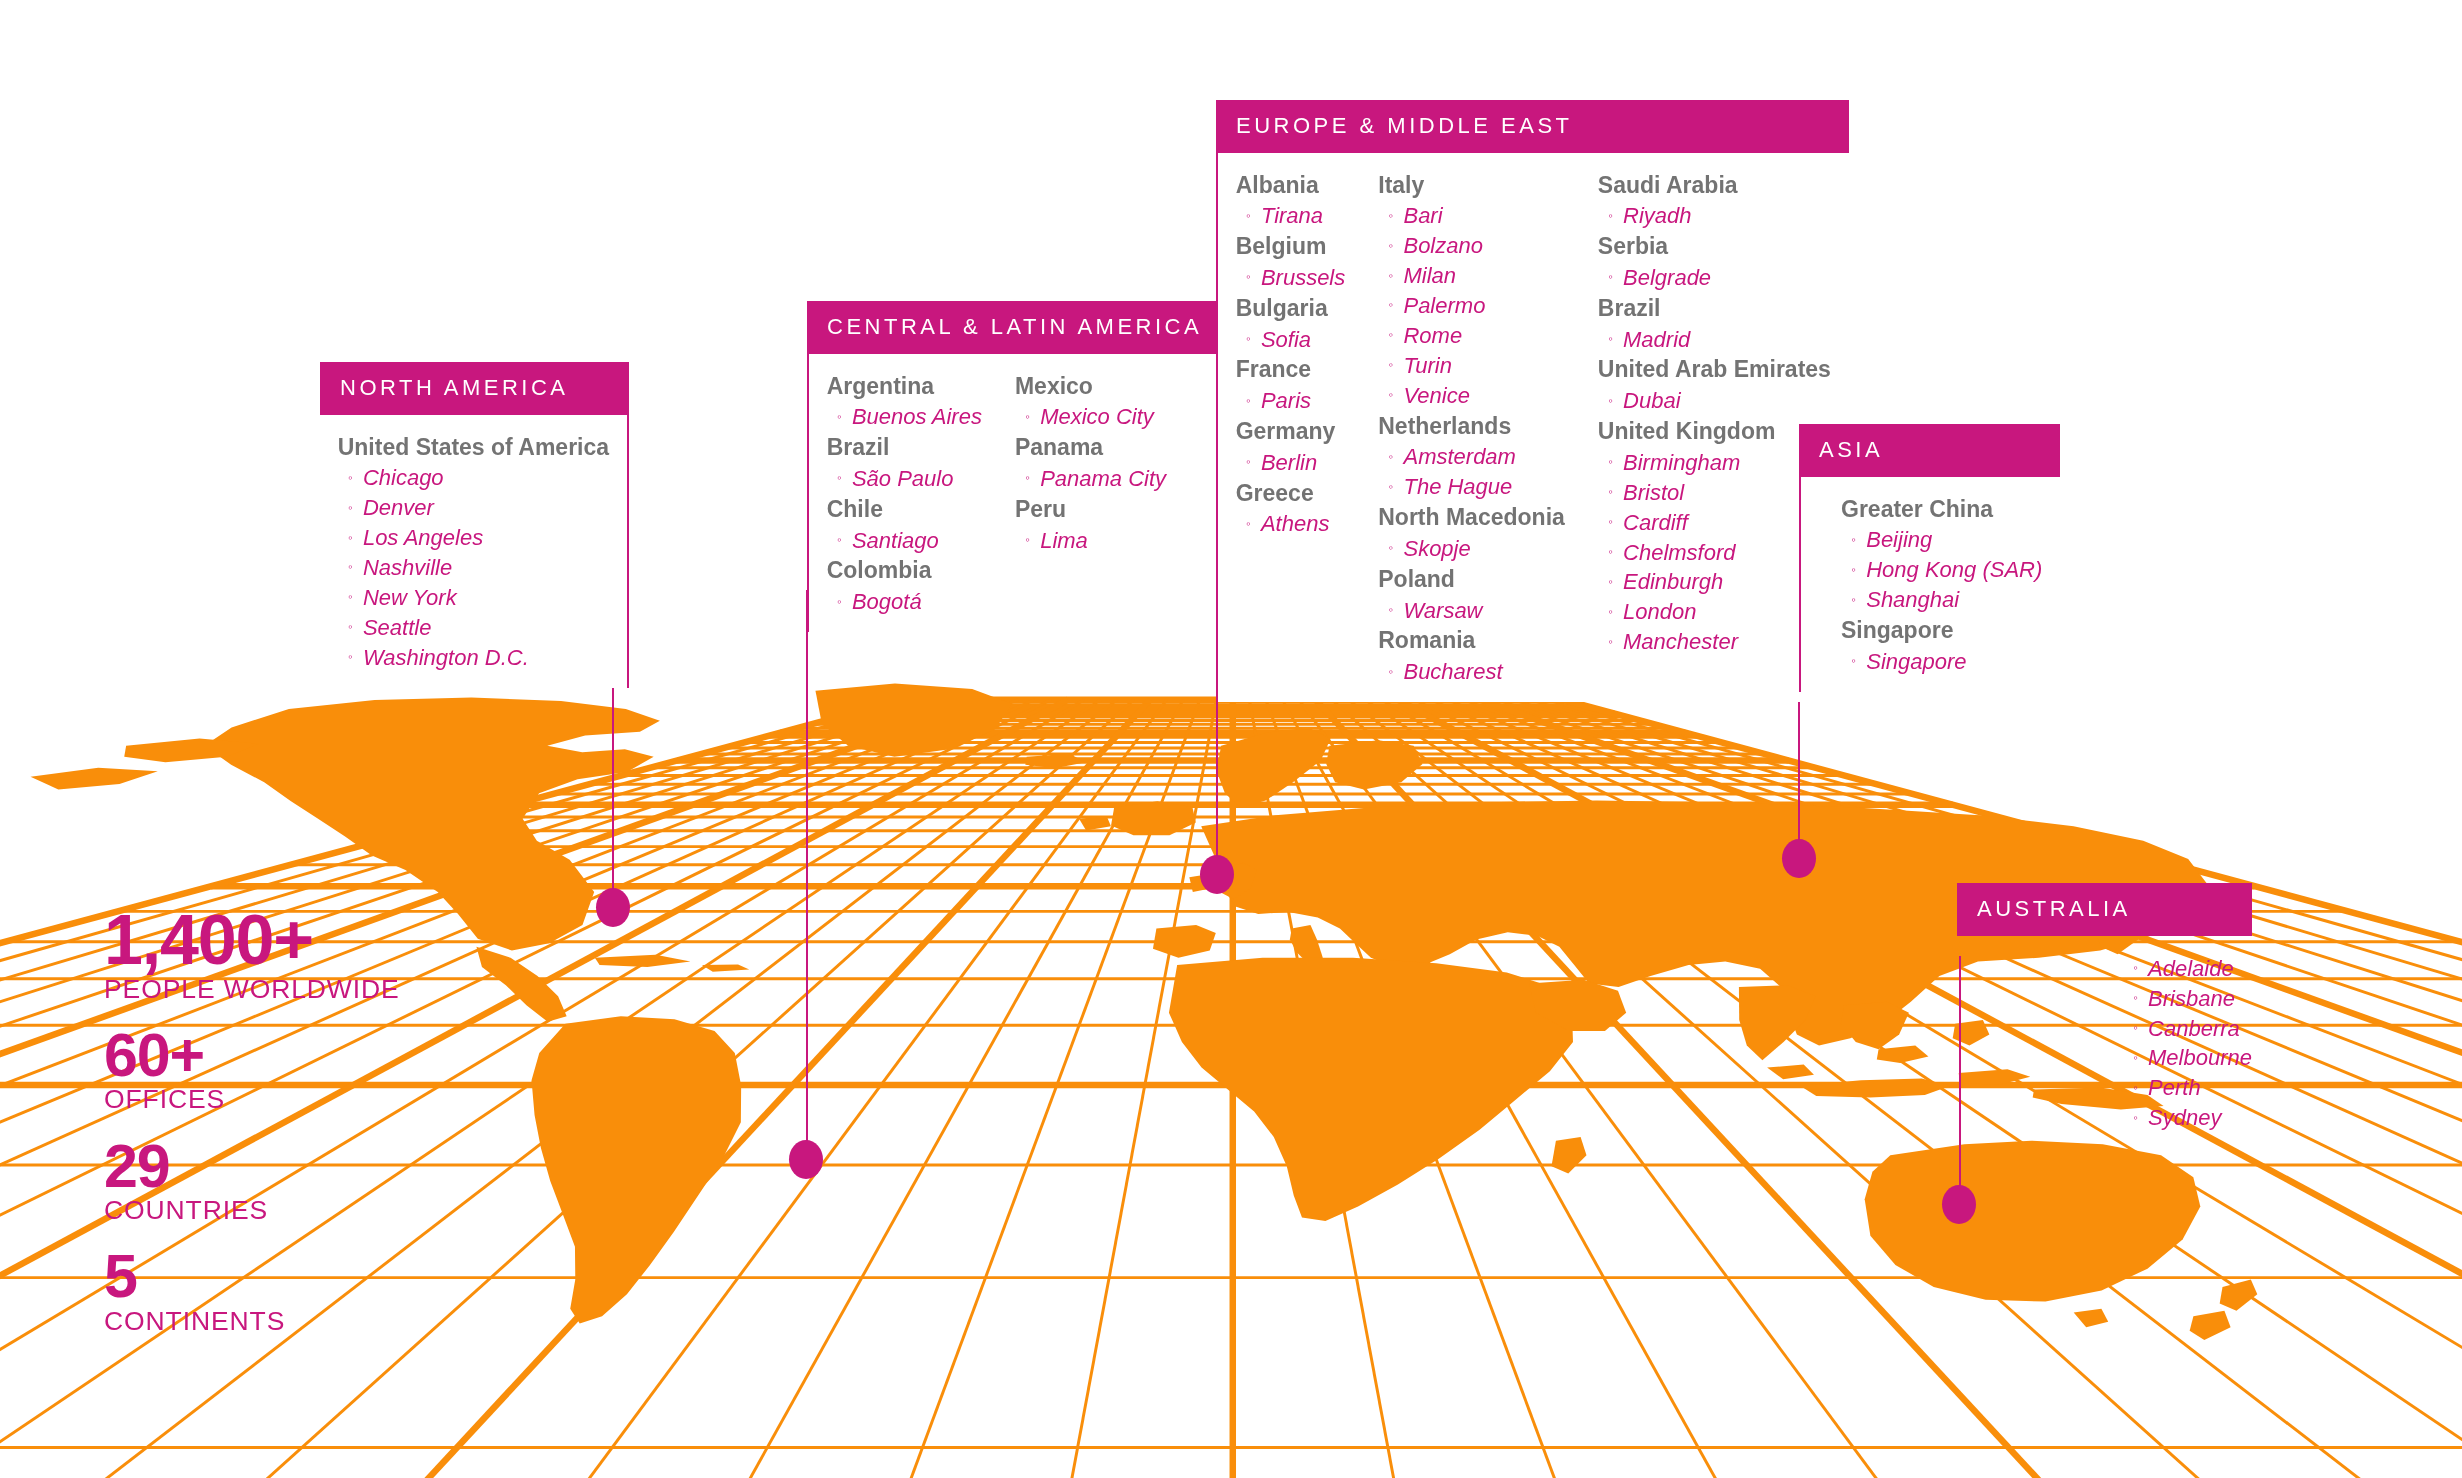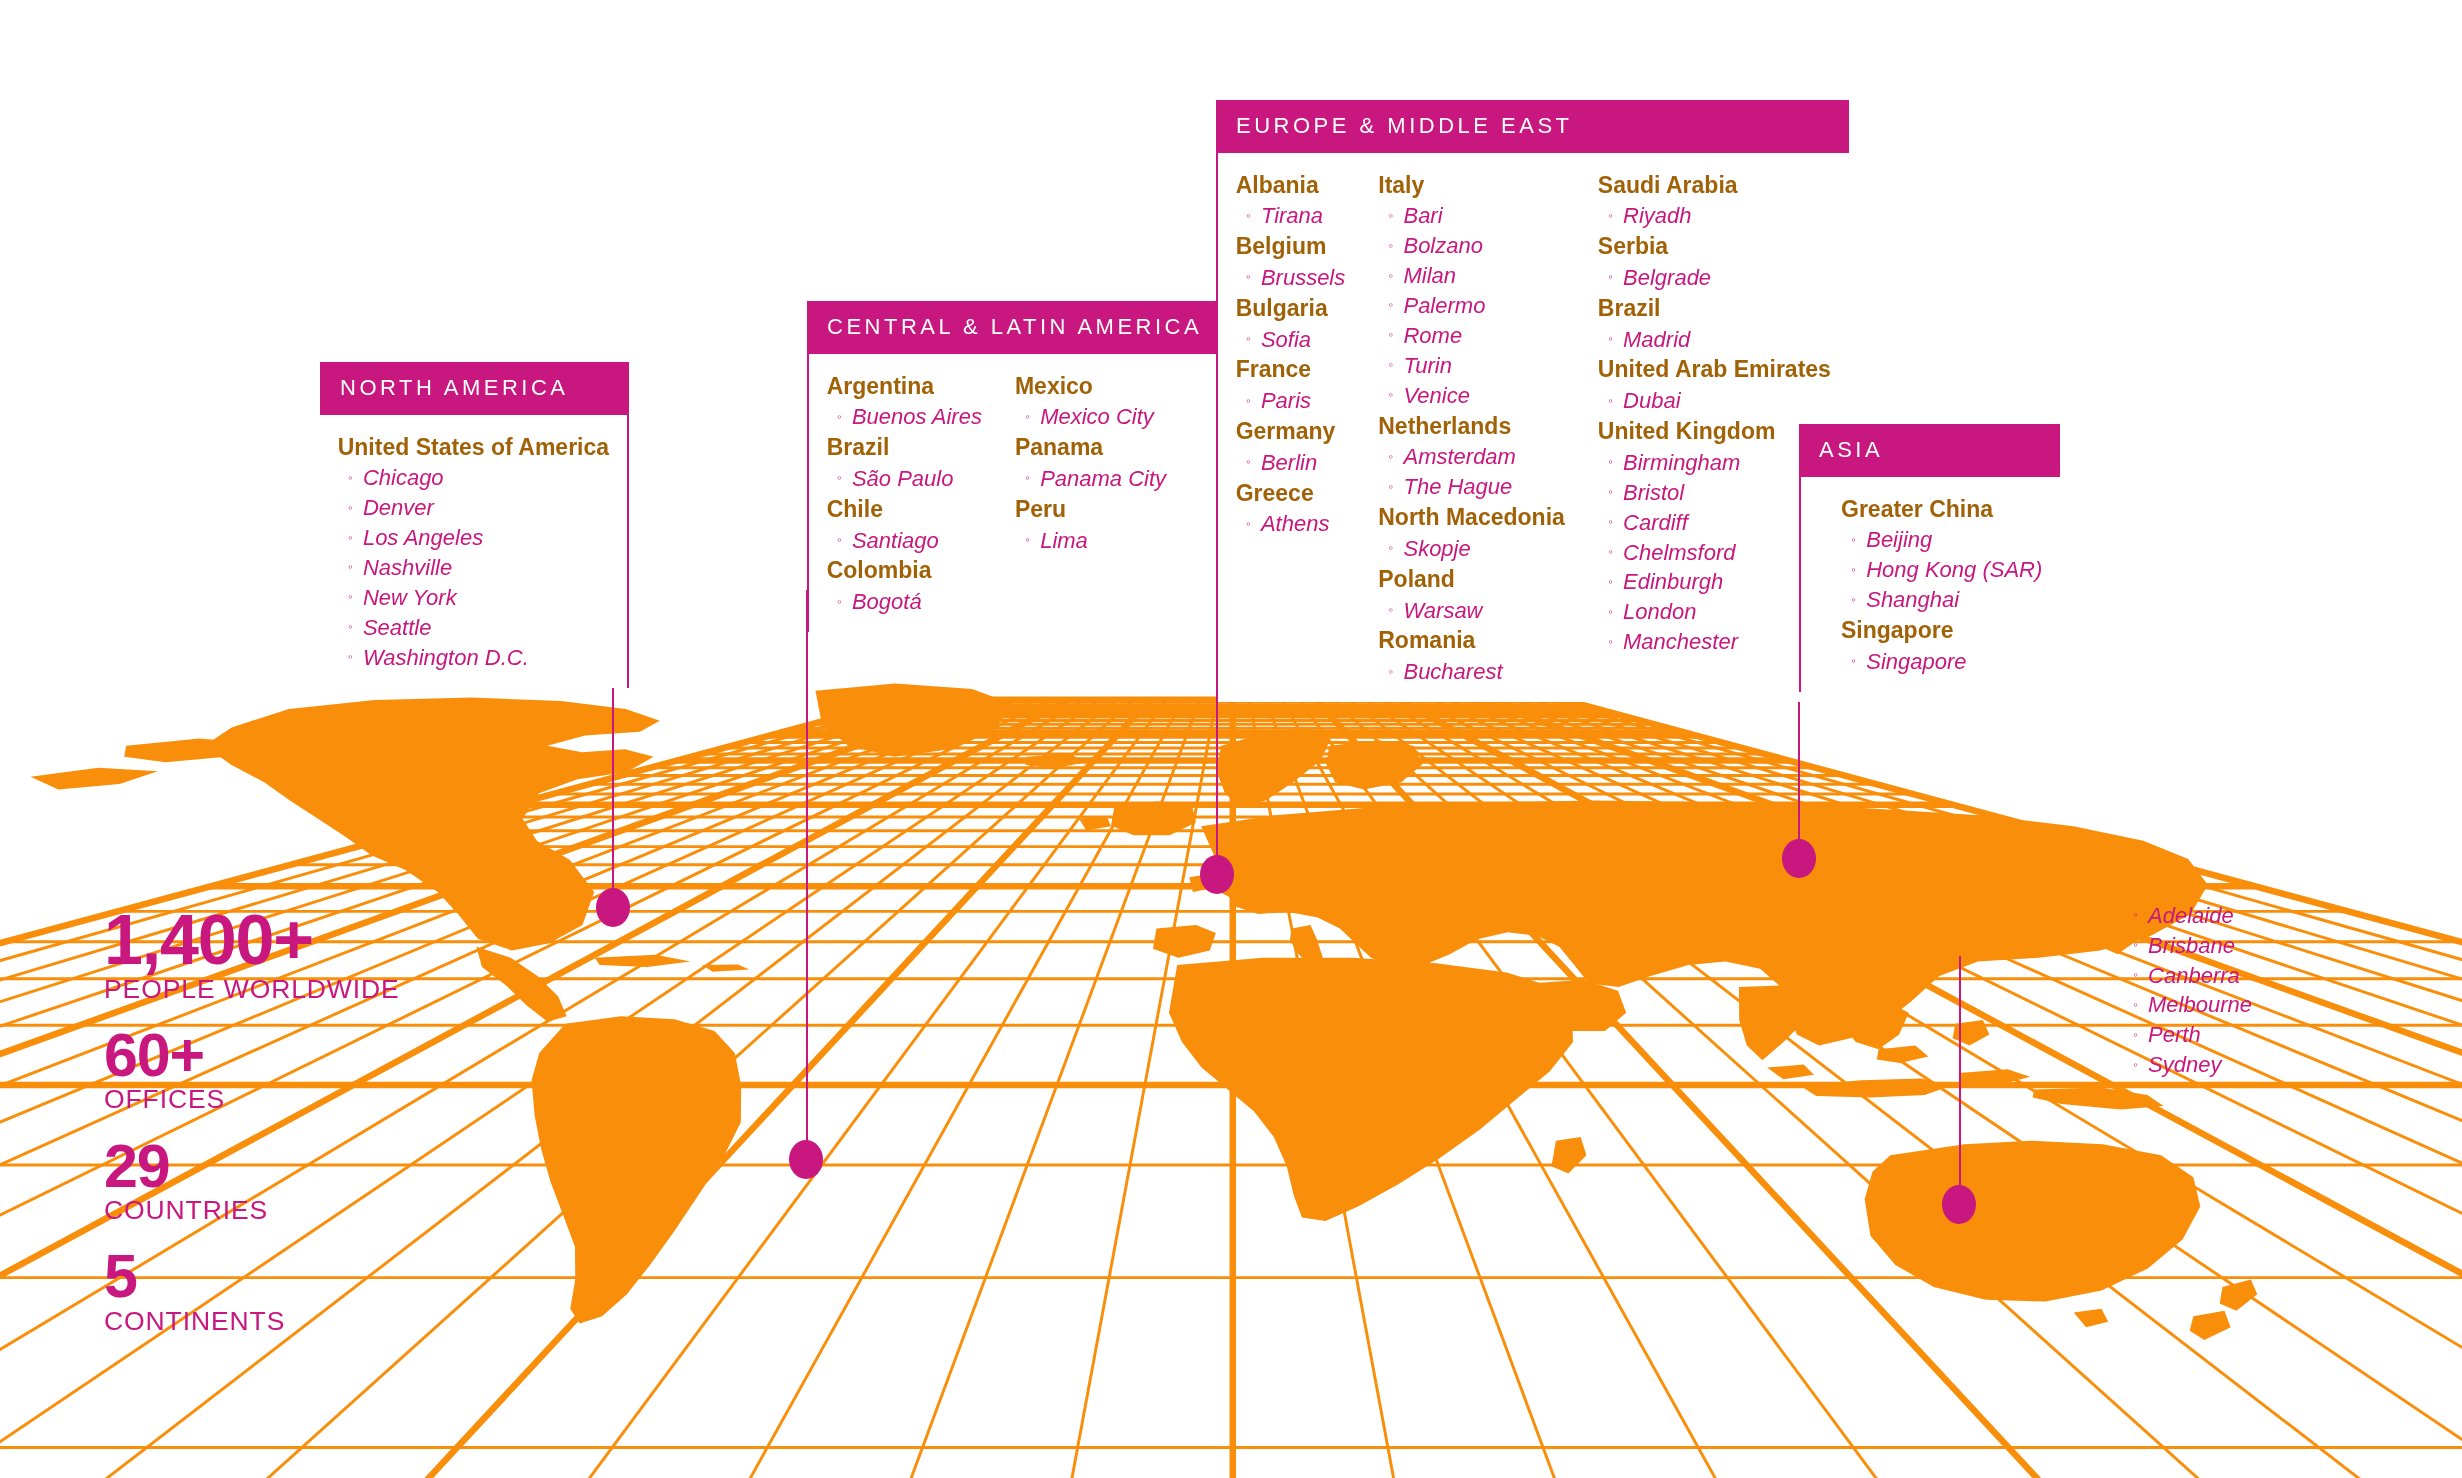--- a/index.html
+++ b/index.html
@@ -41,21 +41,21 @@
     background:#fff;
     display:flex;gap:33px;
     padding:16.5px 17.7px 15.3px 17.7px;
   }
   .panel.noborder .body{background:transparent;}
   .panel.rightrule .body{border-right:2.9px solid #C8177E;}
   .panel.leftrule  .body{border-left:2.9px solid #C8177E;}
 
   .col{display:block;}
   .country{
-    color:#a16207;font-weight:bold;font-size:23px;
+    color:#737373;font-weight:bold;font-size:23px;
     line-height:1.38;white-space:nowrap;
   }
   .city{
     color:#C8177E;font-size:22px;line-height:1.36;
     white-space:nowrap;display:flex;align-items:baseline;
   }
   .city .bul{
     font-size:13px;line-height:1;margin-right:10px;
     margin-left:10.6px;position:relative;top:-3.5px;
   }
@@ -530,20 +530,21 @@
           <div class="country">Singapore</div>
           <div class="city">
             <span class="bul">◦</span>
             <span class="cname">Singapore</span>
           </div>
         </div>
       </div>
   </div>
 
   <div class="panel noborder aus" style="left:1957px;top:883px;width:295px;">
+    <div class="hdr">AUSTRALIA</div>
     <div class="body">
         <div class="col">
           <div class="city">
             <span class="bul">◦</span>
             <span class="cname">Adelaide</span>
           </div>
           <div class="city">
             <span class="bul">◦</span>
             <span class="cname">Brisbane</span>
           </div>

